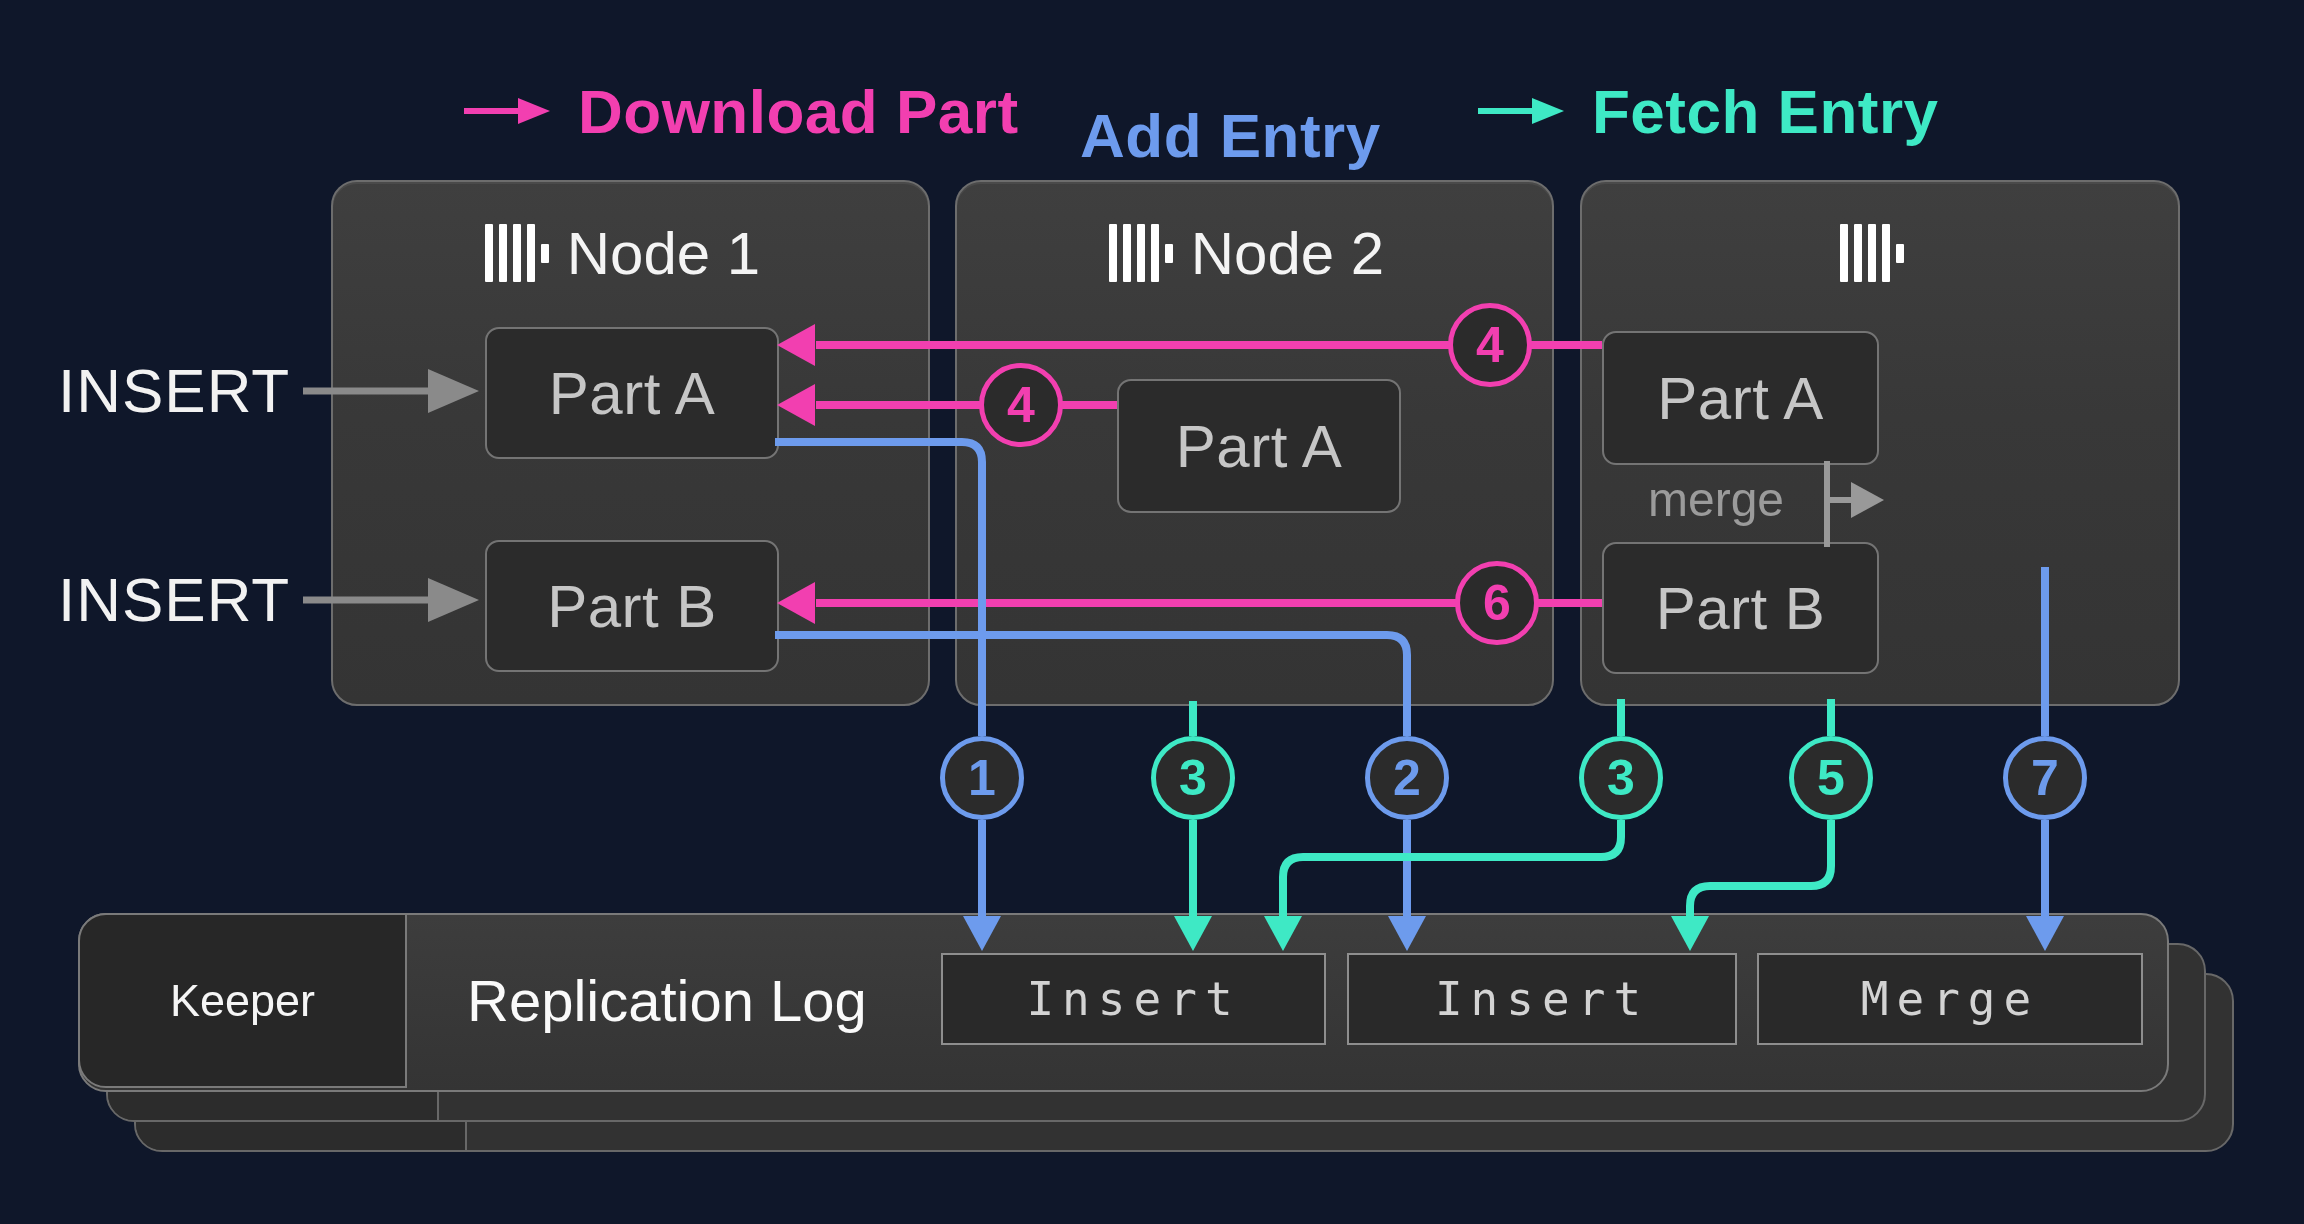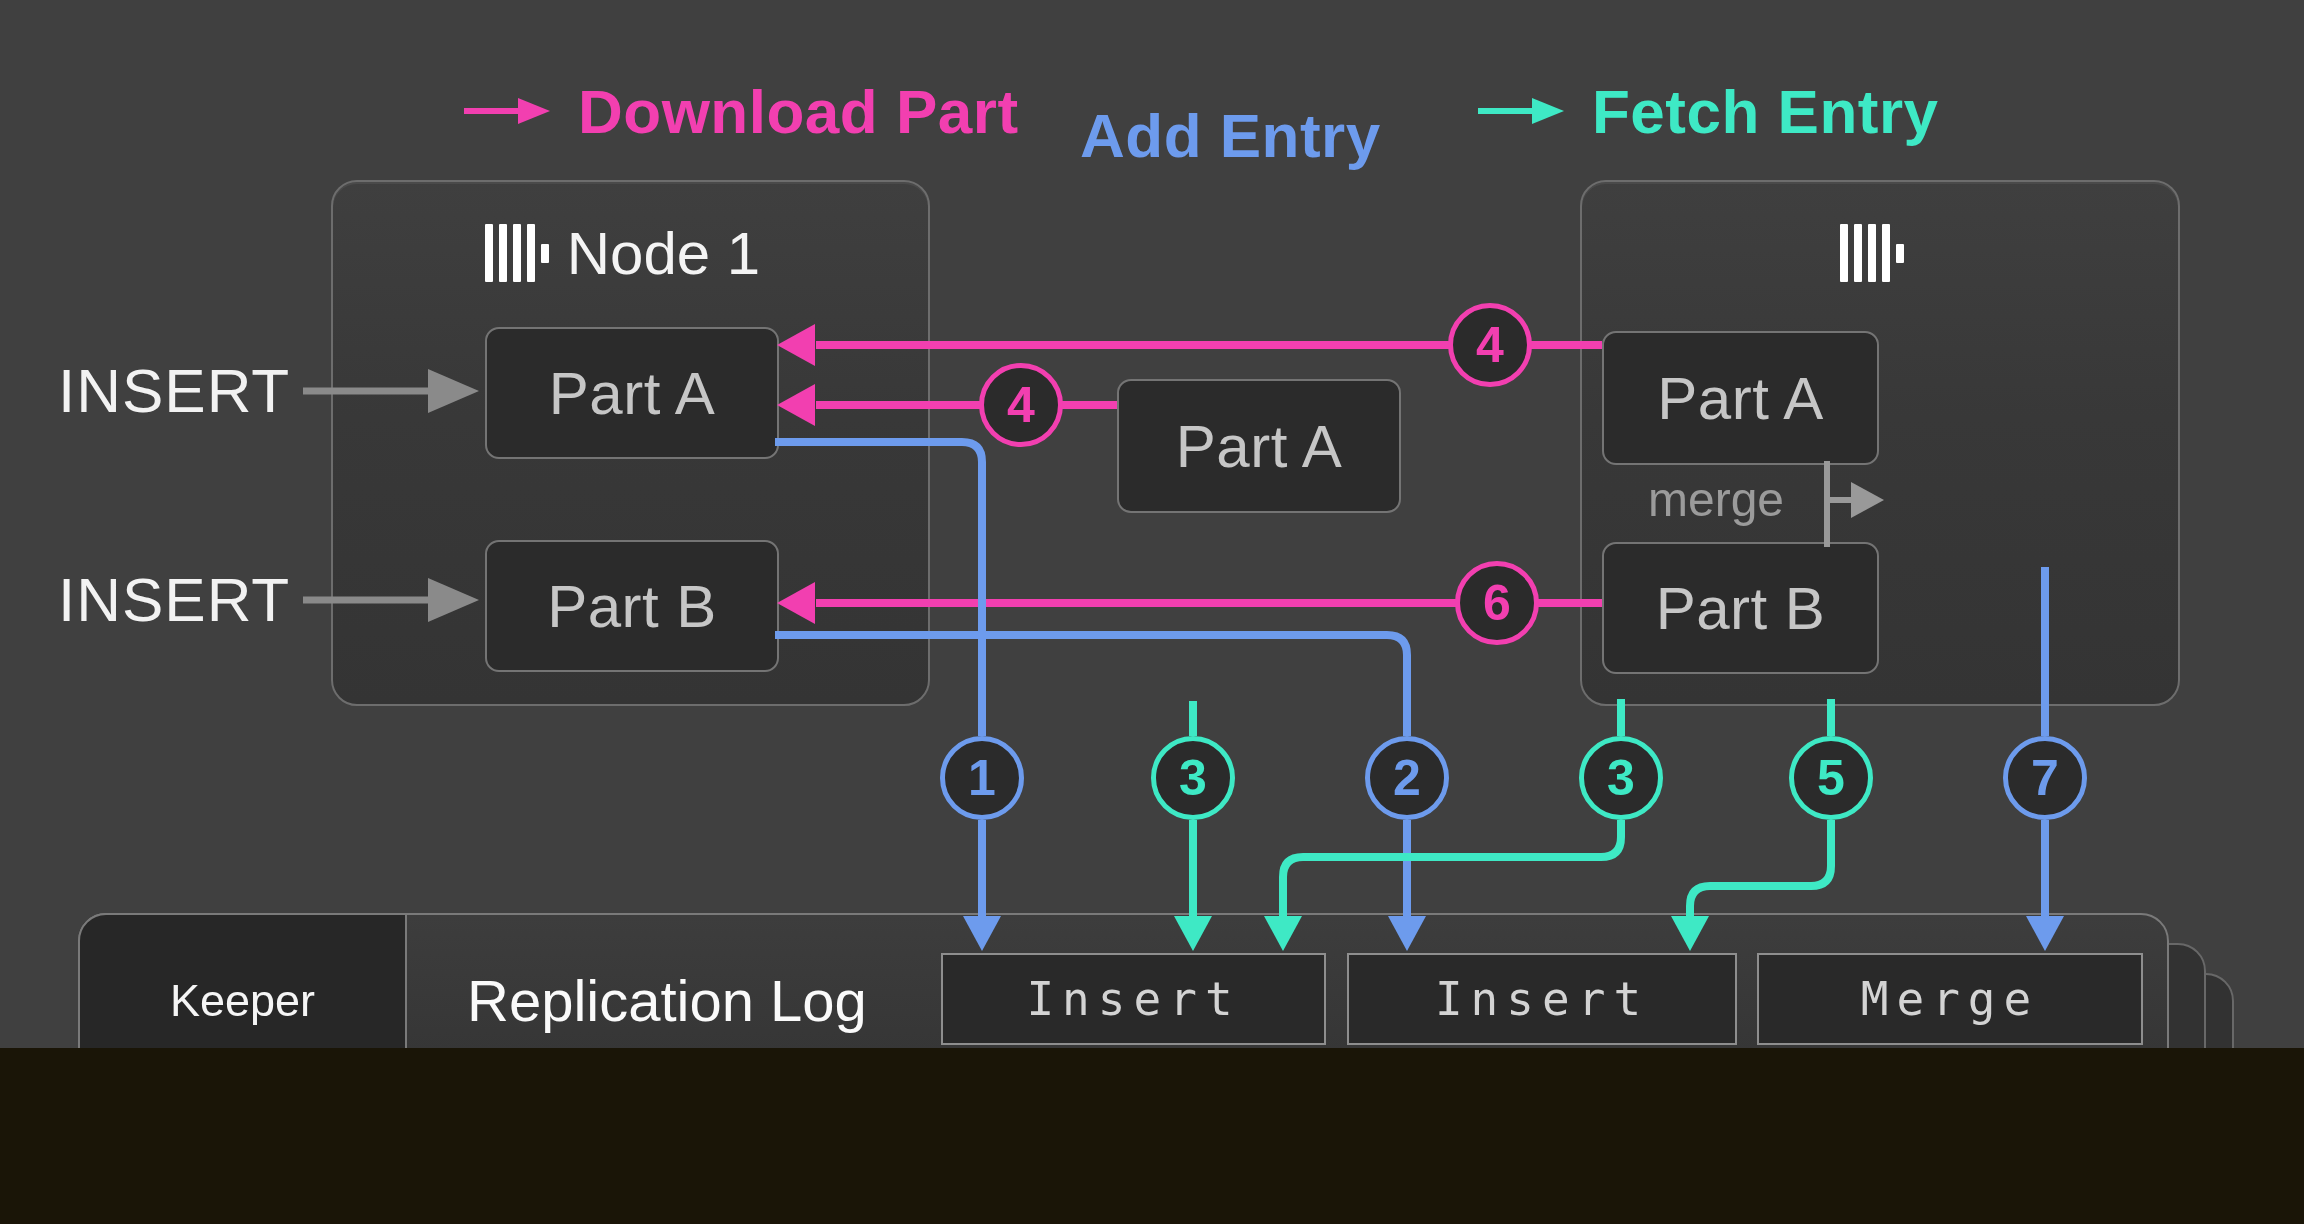--- a/index.html
+++ b/index.html
@@ -1,18 +1,18 @@
 <!DOCTYPE html>
 <html style="--magenta: #f23fb0; --blue: #6d9bed; --teal: #3ee9c5; --gray_arrow: #8a8a8a; --background: #1a1507;"><head>
 <meta charset="utf-8">
 <style>
   html,body{margin:0;padding:0;background:#1a1507;}
   .canvas{
-    position:relative;width:2304px;height:1048px;overflow:hidden;
-    background:#404040;
+    position:relative;width:2304px;height:1224px;overflow:hidden;
+    background:#0f172a;
     font-family:"Liberation Sans", sans-serif;
   }
   
   .legend-item{position:absolute;top:74px;display:flex;align-items:center;gap:26px;height:74px;}
   .legend-label{font-size:62px;font-weight:600;letter-spacing:.5px;white-space:nowrap;}
   .lbl-magenta{color:var(--magenta,#f23fb0);}
   .lbl-blue{color:var(--blue,#6d9bed);}
   .lbl-teal{color:var(--teal,#3ee9c5);}
   
   .node{
@@ -117,20 +117,32 @@
   <div class="node" style="left:331px;top:180px;width:595px;height:522px;">
     <div class="node-title">
       <span class="ch-logo">
         <span class="ch-bar"></span>
           <span class="ch-bar"></span>
           <span class="ch-bar"></span>
           <span class="ch-bar"></span>
           <span class="ch-dot"></span>
       </span>
       <span>Node 1</span>
+    </div>
+  </div>
+  <div class="node" style="left:955px;top:180px;width:595px;height:522px;">
+    <div class="node-title">
+      <span class="ch-logo">
+        <span class="ch-bar"></span>
+          <span class="ch-bar"></span>
+          <span class="ch-bar"></span>
+          <span class="ch-bar"></span>
+          <span class="ch-dot"></span>
+      </span>
+      <span>Node 2</span>
     </div>
   </div>
   <div class="node" style="left:1580px;top:180px;width:596px;height:522px;">
     <div class="node-title">
       <span class="ch-logo">
         <span class="ch-bar"></span>
           <span class="ch-bar"></span>
           <span class="ch-bar"></span>
           <span class="ch-bar"></span>
           <span class="ch-dot"></span>

